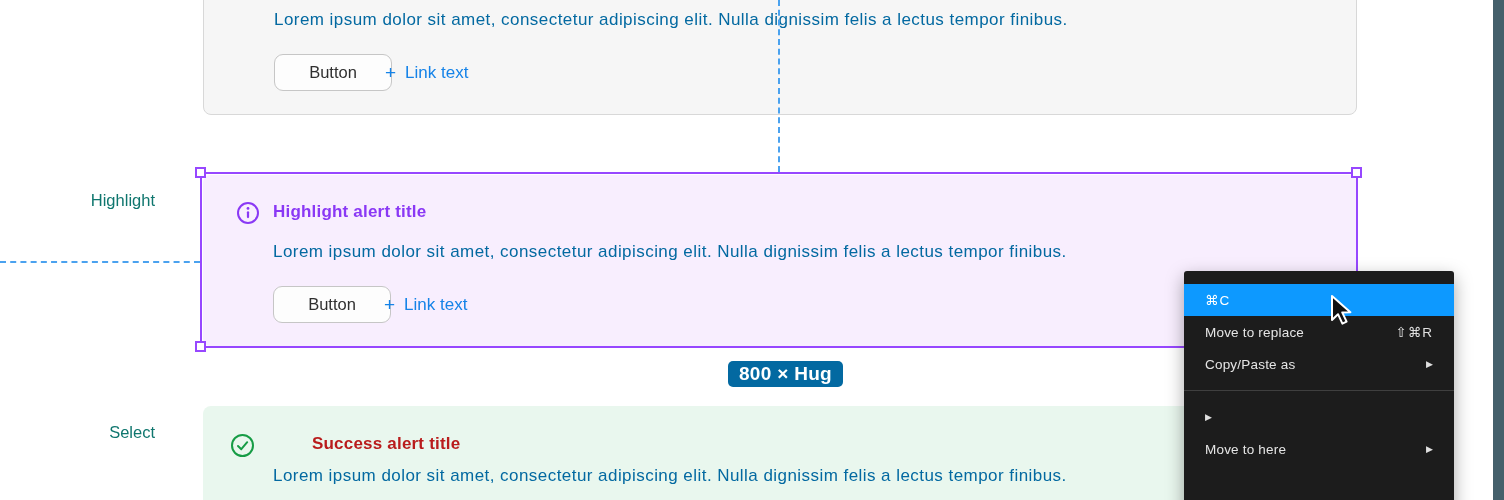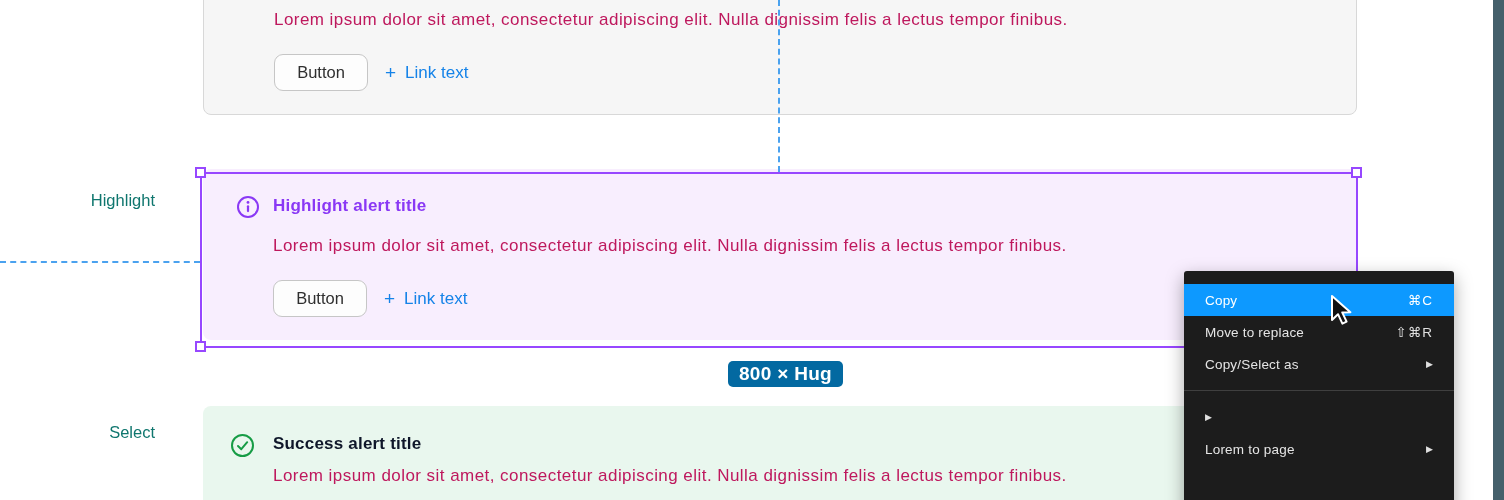--- a/index.html
+++ b/index.html
@@ -10,43 +10,43 @@
     font-family: "Liberation Sans", "DejaVu Sans", sans-serif;
   }
 
   
   .card { position: absolute; border-radius: 8px; z-index: 1; }
   .card-neutral {
     left: 203px; top: -60px; width: 1154px; height: 175px;
     background: #f6f6f6; border: 1px solid #d8d8d8;
   }
   .card-highlight {
-    left: 203px; top: 169px; width: 1154px; height: 171px;
+    left: 203px; top: 175px; width: 1154px; height: 171px;
     background: #f8eefe;
   }
   .card-success {
     left: 203px; top: 406px; width: 1154px; height: 170px;
     background: #e9f7ee;
   }
 
   .alert-body {
     position: absolute; left: 70px;
-    font-size: 17px; letter-spacing: 0.45px; color: #be185d; white-space: nowrap;
+    font-size: 17px; letter-spacing: 0.45px; color: #0369a1; white-space: nowrap;
   }
   .alert-title {
     position: absolute; left: 70px;
     font-size: 17px; font-weight: bold; letter-spacing: 0.2px; white-space: nowrap;
   }
   .title-purple { color: #8a38f5; }
-  .title-green  { color: #0f172a; }
+  .title-green  { color: #b91c1c; margin-left: 39px; }
 
   .alert-icon { position: absolute; }
 
   .btn {
-    position: absolute; left: 70px; width: 94px; height: 37px;
+    position: absolute; left: 70px; width: 118px; height: 37px;
     background: #fdfdfd; border: 1px solid #c6c6c6; border-radius: 9px;
     font-size: 16.5px; font-weight: 500; color: #2f2f2f;
     display: flex; align-items: center; justify-content: center;
     font-family: inherit;
   }
   .link {
     position: absolute; left: 181px; height: 37px;
     display: flex; align-items: center; gap: 9px;
     color: #1583e8; font-size: 17px; font-weight: 500; white-space: nowrap;
     cursor: pointer;
@@ -166,37 +166,36 @@
       <circle cx="12.5" cy="12.5" r="10.5" fill="none" stroke="#169c45" stroke-width="2"></circle>
       <polyline points="8,13 11.3,16.2 17.2,9.2" fill="none" stroke="#169c45" stroke-width="2" stroke-linecap="round" stroke-linejoin="round"></polyline>
     </svg>
   </span>
   <div class="alert-title title-green" style="top: 28px;">Success alert title</div>
   <div class="alert-body" style="top: 60px;">Lorem ipsum dolor sit amet, consectetur adipiscing elit. Nulla dignissim felis a lectus tempor finibus.</div>
 </div>
 
 <div class="ctx-menu">
   <div class="mi hl">
-    <span class="mi-label">Copy</span>
     <span class="mi-shortcut">⌘C</span>
   </div>
   <div class="mi">
     <span class="mi-label">Move to replace</span>
     <span class="mi-shortcut">⇧⌘R</span>
   </div>
   <div class="mi">
-    <span class="mi-label">Copy/Select as</span>
+    <span class="mi-label">Copy/Paste as</span>
     <span class="mi-arrow">▶</span>
   </div>
   <div class="ctx-sep"></div>
   <div class="mi">
     <span class="mi-arrow">▶</span>
   </div>
   <div class="mi">
-    <span class="mi-label">Lorem to page</span>
+    <span class="mi-label">Move to here</span>
     <span class="mi-arrow">▶</span>
   </div>
 </div>
 
 <div class="cursor">
   <svg width="26" height="34" viewBox="0 0 26 34">
     <path d="M3,2 L3,26 L9,20.2 L13.4,29.6 L17.6,27.6 L13.2,18.4 L21.4,18.2 Z" fill="#111111" stroke="#ffffff" stroke-width="2" stroke-linejoin="round"></path>
   </svg>
 </div>
 

